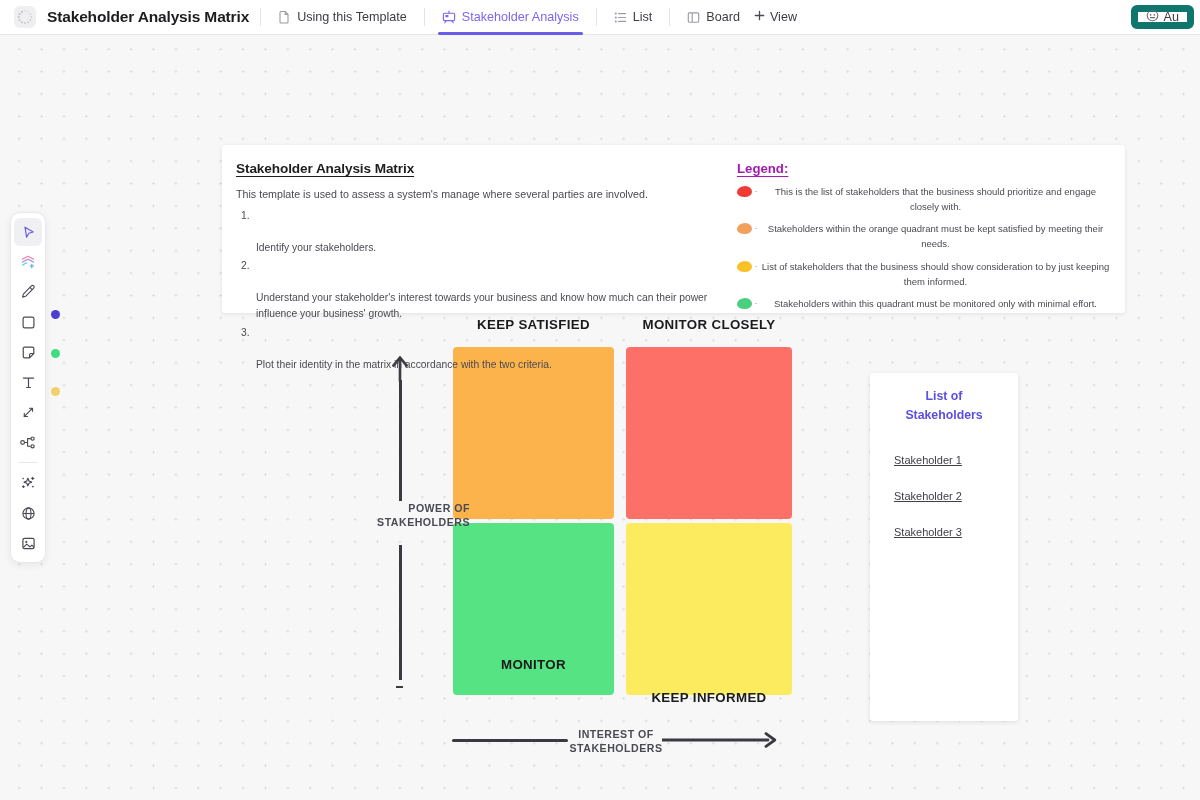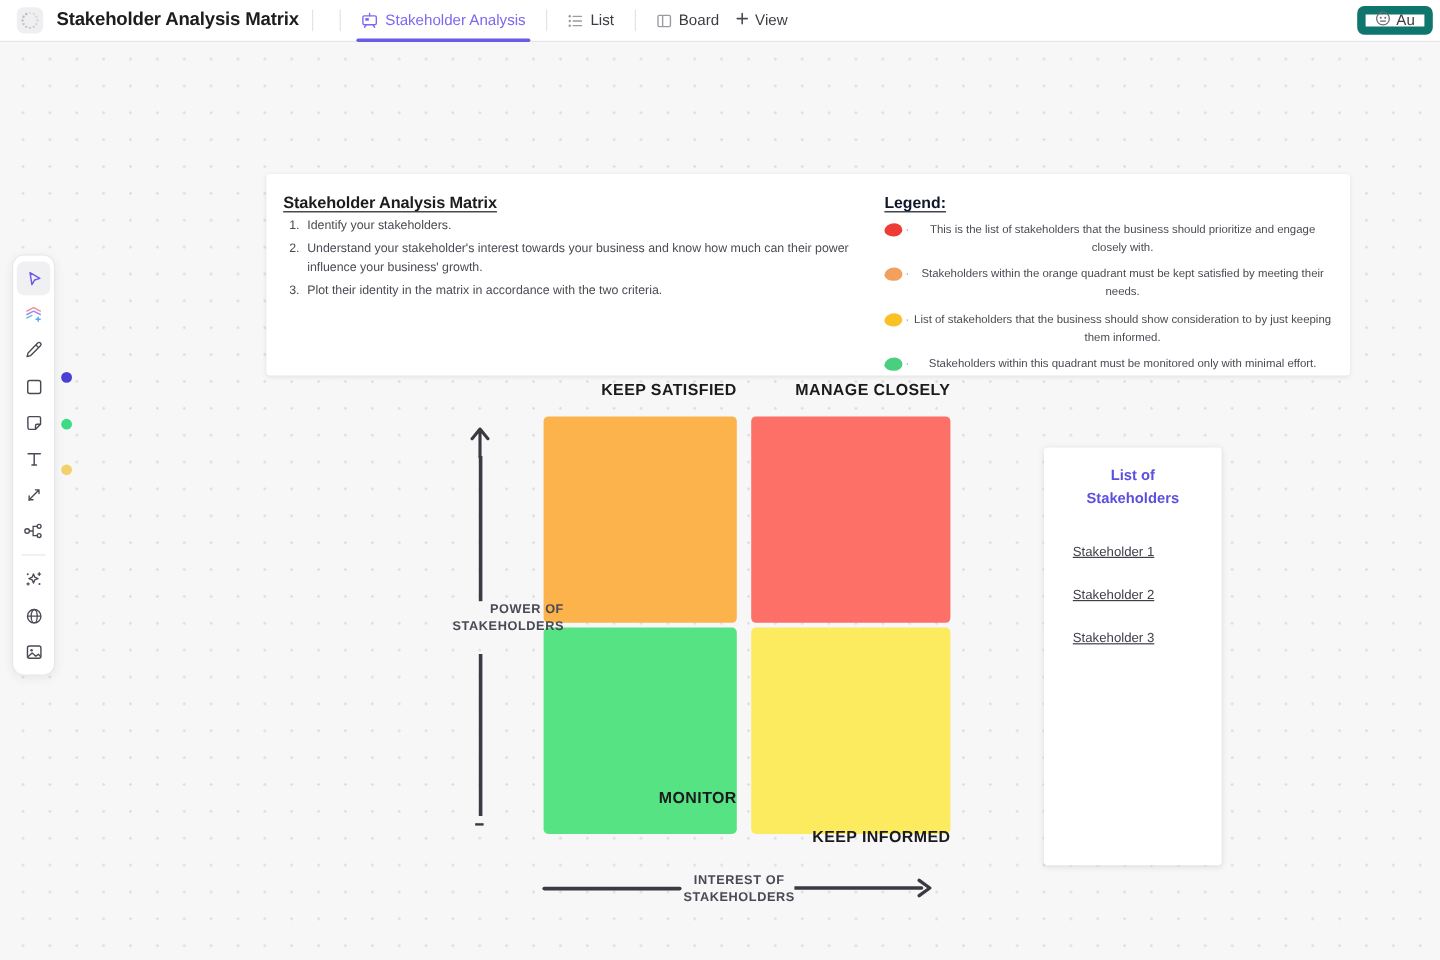--- a/index.html
+++ b/index.html
@@ -89,39 +89,39 @@
   .doc-right { flex:1; padding:16px 14px 0 10px; }
   .doc-h {
     font-size:13.6px; font-weight:700; color:#1d1d20;
     text-decoration:underline; text-underline-offset:2.5px; letter-spacing:-.1px;
   }
   .doc-p { font-size:10.7px; color:#4a4a52; margin-top:11px; line-height:1.45; }
   .doc-sub { font-size:10.7px; color:#4a4a52; margin-top:14px; }
   .doc-ol { margin-top:5px; }
   .doc-li { display:flex; font-size:10.3px; color:#4a4a52; line-height:1.55; margin-top:3px; }
   .doc-num { width:20px; flex:none; text-align:left; padding-left:5px; }
-  .doc-txt { flex:1; }
+  .doc-txt { flex:1;margin-top:32px; }
 
   .leg-h {
-    font-size:13.2px; font-weight:700; color:#0f172a;
+    font-size:13.2px; font-weight:700; color:#a21caf;
     text-decoration:underline; text-underline-offset:2.5px;
   }
   .leg-list { margin-top:9px; }
   .leg-row { display:flex; align-items:flex-start; margin-bottom:8px; }
   .leg-blob {
     width:15px; height:11px; flex:none; margin-top:1px;
     border-radius:56% 44% 48% 52% / 58% 52% 48% 42%;
   }
   .leg-bullet { width:8px; flex:none; font-size:9px; color:#8a8a92; text-align:center; line-height:1.5; }
   .leg-txt { flex:1; font-size:9.5px; color:#4a4a52; line-height:1.55;text-align:center; }
 
   
   .qlabel {
     position:absolute; font-size:13.3px; font-weight:700; color:#1b1b1e;
-    letter-spacing:.35px; white-space:nowrap; text-align:right;
+    letter-spacing:.35px; white-space:nowrap; text-align:center;
   }
   .quad { position:absolute; border-radius:4px; }
 
   .axis-line { position:absolute; background:#3a3a42; }
   .axis-label {
     position:absolute; font-size:10.6px; font-weight:700; color:#4a4a55;
     letter-spacing:.5px; text-align:center; line-height:1.35; white-space:nowrap;
   }
 
   
@@ -152,20 +152,29 @@
       <span class="spinner-dot" style="transform: translate(0px, 6.2px); opacity: 0.68;"></span>
       <span class="spinner-dot" style="transform: translate(-3.1px, 5.37px); opacity: 0.75;"></span>
       <span class="spinner-dot" style="transform: translate(-5.37px, 3.1px); opacity: 0.81;"></span>
       <span class="spinner-dot" style="transform: translate(-6.2px, 0px); opacity: 0.87;"></span>
       <span class="spinner-dot" style="transform: translate(-5.37px, -3.1px); opacity: 0.94;"></span>
       <span class="spinner-dot" style="transform: translate(-3.1px, -5.37px); opacity: 1;"></span>
     </div>
   <div class="tb-title">Stakeholder Analysis Matrix</div>
   <div class="tb-sep"></div>
 
+  <div class="tb-tab">
+    <span>
+      <svg width="13" height="14" viewBox="0 0 13 14" fill="none">
+        <path d="M3 1.5h4.2L10 4.3V12a1 1 0 0 1-1 1H3a1 1 0 0 1-1-1V2.5a1 1 0 0 1 1-1z" stroke="#9a9aa3" stroke-width="1.1"></path>
+        <path d="M7.2 1.6v2.8H10" stroke="#9a9aa3" stroke-width="1.1"></path>
+      </svg>
+    </span>
+    <span>Using this Template</span>
+  </div>
 
   <div class="tb-sep"></div>
 
   <div class="tb-tab active">
     <span>
       <svg width="14" height="14" viewBox="0 0 14 14" fill="none">
         <rect x="1.4" y="3.2" width="11.2" height="7.4" rx="1.2" stroke="#7b68ee" stroke-width="1.15"></rect>
         <path d="M4.2 10.6 2.8 12.8M9.8 10.6l1.4 2.2M7 1.1v2.1" stroke="#7b68ee" stroke-width="1.15" stroke-linecap="round"></path>
         <rect x="3.4" y="5" width="3" height="2.3" rx=".4" fill="#7b68ee"></rect>
       </svg>
@@ -322,20 +331,21 @@
     </div>
   </div>
 
   <div class="cursor-dot" id="dot0" style="left: 51px; top: 275px; background: rgb(75, 63, 212);"></div>
   <div class="cursor-dot" id="dot1" style="left: 51px; top: 314px; background: rgb(61, 220, 132);"></div>
   <div class="cursor-dot" id="dot2" style="left: 51px; top: 352px; background: rgb(242, 208, 107);"></div>
 
   <div id="doccard">
     <div class="doc-left">
       <div class="doc-h">Stakeholder Analysis Matrix</div>
+      <div class="doc-p">This template is used to assess a system's manage where several parties are involved.</div>
       <div class="doc-ol">
         <div class="doc-li">
           <span class="doc-num">1.</span>
           <span class="doc-txt">Identify your stakeholders.</span>
         </div>
         <div class="doc-li">
           <span class="doc-num">2.</span>
           <span class="doc-txt">Understand your stakeholder's interest towards your business and know how much can their power influence your business' growth.</span>
         </div>
         <div class="doc-li">
@@ -366,21 +376,21 @@
         <div class="leg-row">
           <span class="leg-blob" id="blob3" style="background: rgb(73, 207, 126);"></span>
           <span class="leg-bullet">·</span>
           <span class="leg-txt">Stakeholders within this quadrant must be monitored only with minimal effort.</span>
         </div>
       </div>
     </div>
   </div>
 
   <div class="qlabel" style="left:453px; top:282px; width:161px;">KEEP SATISFIED</div>
-  <div class="qlabel" style="left:626px; top:282px; width:166px;">MANAGE CLOSELY</div>
+  <div class="qlabel" style="left:626px; top:282px; width:166px;">MONITOR CLOSELY</div>
 
   <div class="quad" id="quad0" style="left: 453px; top: 312px; width: 161px; height: 172px; background: rgb(252, 179, 76);"></div>
   <div class="quad" id="quad1" style="left: 626px; top: 312px; width: 166px; height: 172px; background: rgb(252, 112, 104);"></div>
   <div class="quad" id="quad2" style="left: 453px; top: 488px; width: 161px; height: 172px; background: rgb(85, 227, 131);"></div>
   <div class="quad" id="quad3" style="left: 626px; top: 488px; width: 166px; height: 172px; background: rgb(252, 235, 95);"></div>
 
   <div class="qlabel" style="left:453px; top:622px; width:161px;">MONITOR</div>
   <div class="qlabel" style="left:626px; top:655px; width:166px;">KEEP INFORMED</div>
 
   <div style="position:absolute; left:389px; top:321px;">

